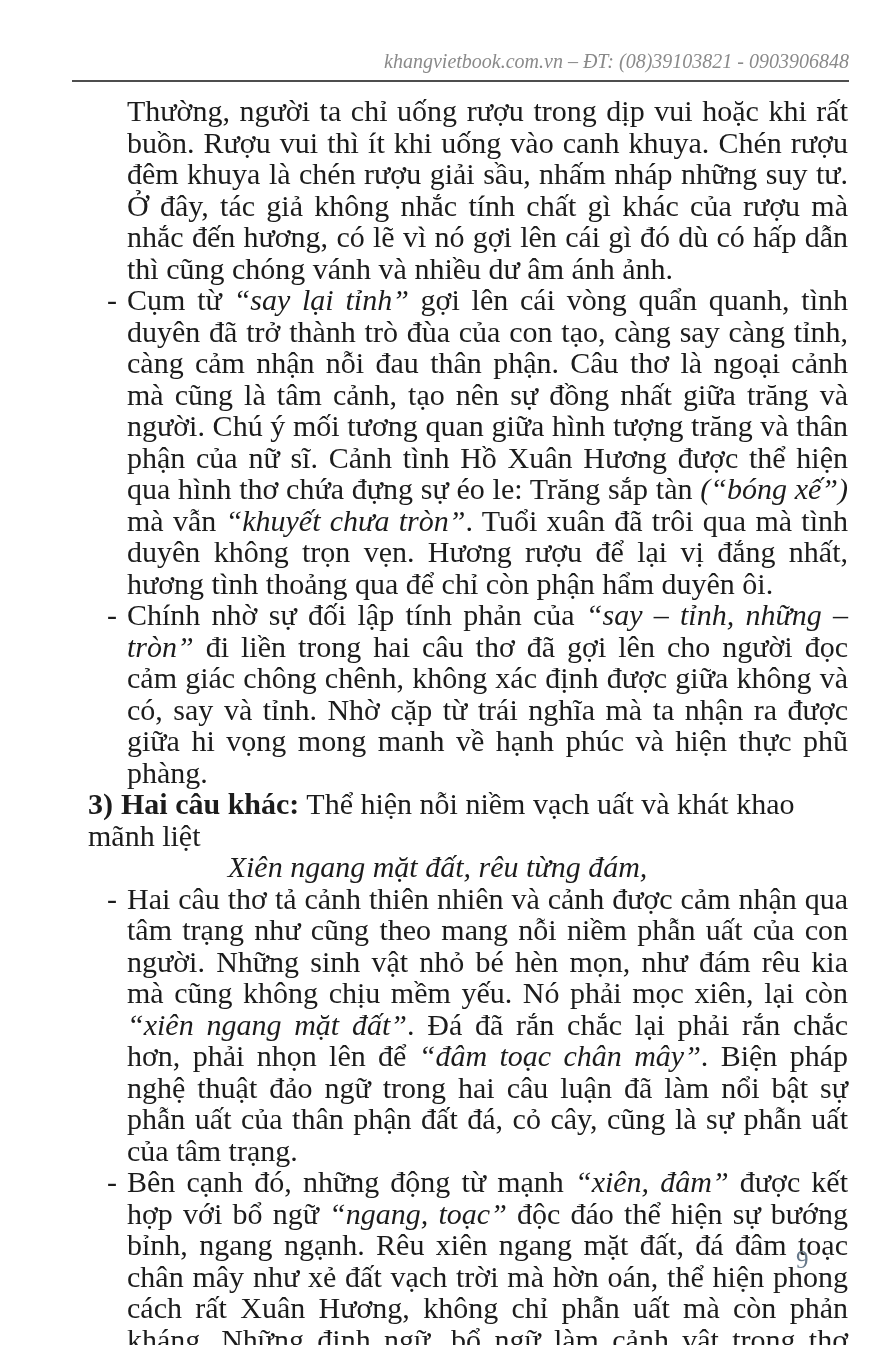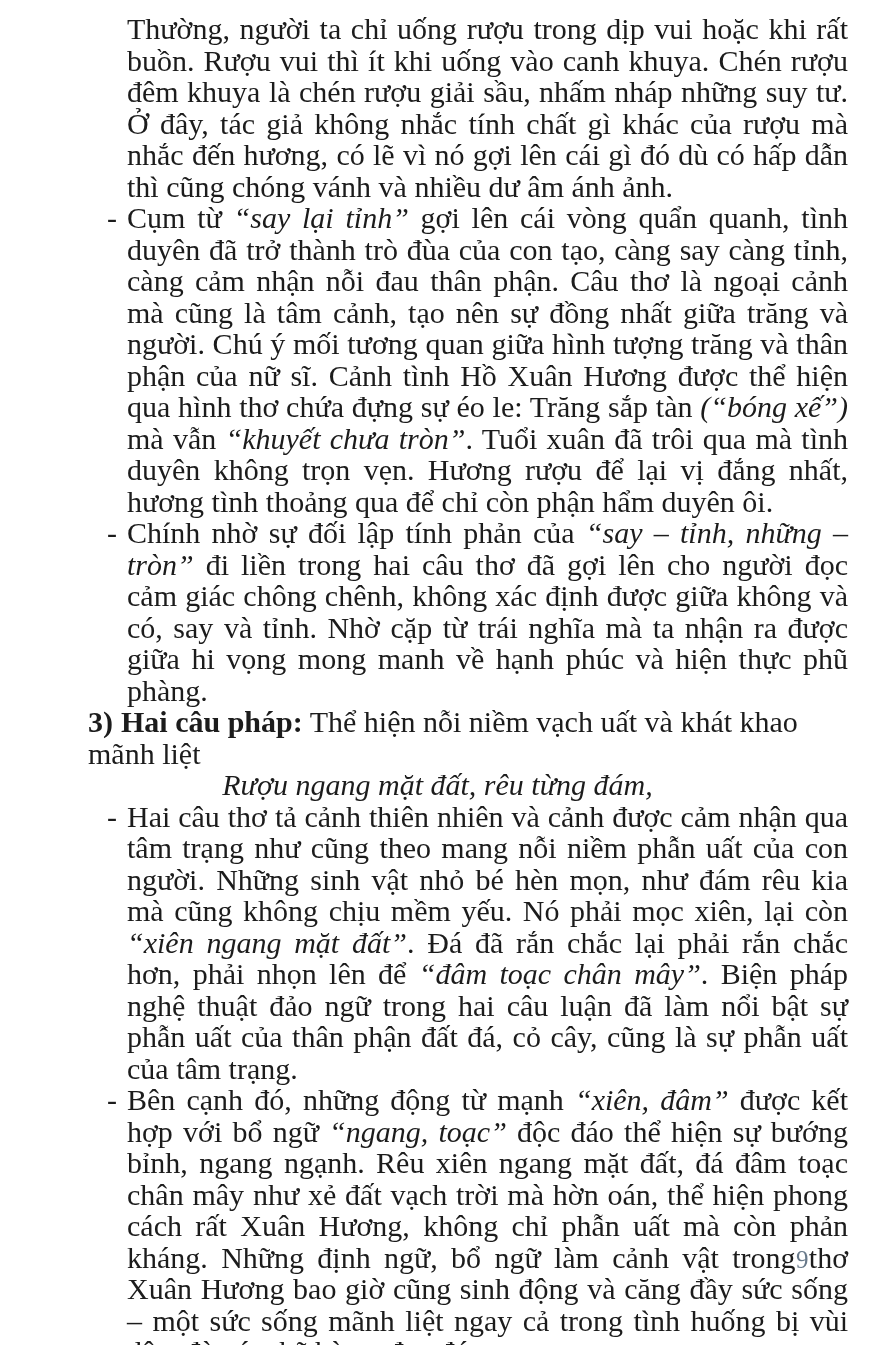--- a/index.html
+++ b/index.html
@@ -70,39 +70,42 @@
     top: 1246px;
     font-size: 25px;
     color: #68798a;
   }
 </style>
 </head>
 <body>
 
 <div class="page">
 
+  <div class="page-header">
+    <span>khangvietbook.com.vn – ĐT: (08)39103821 - 0903906848</span>
+  </div>
 
   <div class="content">
 
     <p class="para">Thường, người ta chỉ uống rượu trong dịp vui hoặc khi rất buồn. Rượu vui thì ít khi uống vào canh khuya. Chén rượu đêm khuya là chén rượu giải sầu, nhấm nháp những suy tư. Ở đây, tác giả không nhắc tính chất gì khác của rượu mà nhắc đến hương, có lẽ vì nó gợi lên cái gì đó dù có hấp dẫn thì cũng chóng vánh và nhiều dư âm ánh ảnh.</p>
 
     <div class="bullet">
       <span class="dash">-</span>
       <p class="btext"><span>Cụm từ </span><em>“say lại tỉnh”</em><span> gợi lên cái vòng quẩn quanh, tình duyên đã trở thành trò đùa của con tạo, càng say càng tỉnh, càng cảm nhận nỗi đau thân phận. Câu thơ là ngoại cảnh mà cũng là tâm cảnh, tạo nên sự đồng nhất giữa trăng và người. Chú ý mối tương quan giữa hình tượng trăng và thân phận của nữ sĩ. Cảnh tình Hồ Xuân Hương được thể hiện qua hình thơ chứa đựng sự éo le: Trăng sắp tàn </span><em>(“bóng xế”)</em><span> mà vẫn </span><em>“khuyết chưa tròn”</em><span>. Tuổi xuân đã trôi qua mà tình duyên không trọn vẹn. Hương rượu để lại vị đắng nhất, hương tình thoảng qua để chỉ còn phận hẩm duyên ôi.</span></p>
     </div>
 
     <div class="bullet">
       <span class="dash">-</span>
       <p class="btext"><span>Chính nhờ sự đối lập tính phản của </span><em>“say – tỉnh, những – tròn”</em><span> đi liền trong hai câu thơ đã gợi lên cho người đọc cảm giác chông chênh, không xác định được giữa không và có, say và tỉnh. Nhờ cặp từ trái nghĩa mà ta nhận ra được giữa hi vọng mong manh về hạnh phúc và hiện thực phũ phàng.</span></p>
     </div>
 
-    <div class="heading3"><span class="hnum">3)</span><span class="htitle">Hai câu pháp:</span> <span>Thể hiện nỗi niềm vạch uất và khát khao mãnh liệt</span></div>
+    <div class="heading3"><span class="hnum">3)</span><span class="htitle">Hai câu khác:</span> <span>Thể hiện nỗi niềm vạch uất và khát khao mãnh liệt</span></div>
 
     <div class="poem">
-      <div class="poem-line">Rượu ngang mặt đất, rêu từng đám,</div>
+      <div class="poem-line">Xiên ngang mặt đất, rêu từng đám,</div>
     </div>
 
     <div class="bullet">
       <span class="dash">-</span>
       <p class="btext"><span>Hai câu thơ tả cảnh thiên nhiên và cảnh được cảm nhận qua tâm trạng như cũng theo mang nỗi niềm phẫn uất của con người. Những sinh vật nhỏ bé hèn mọn, như đám rêu kia mà cũng không chịu mềm yếu. Nó phải mọc xiên, lại còn </span><em>“xiên ngang mặt đất”</em><span>. Đá đã rắn chắc lại phải rắn chắc hơn, phải nhọn lên để </span><em>“đâm toạc chân mây”</em><span>. Biện pháp nghệ thuật đảo ngữ trong hai câu luận đã làm nổi bật sự phẫn uất của thân phận đất đá, cỏ cây, cũng là sự phẫn uất của tâm trạng.</span></p>
     </div>
 
     <div class="bullet">
       <span class="dash">-</span>
       <p class="btext"><span>Bên cạnh đó, những động từ mạnh </span><em>“xiên, đâm”</em><span> được kết hợp với bổ ngữ </span><em>“ngang, toạc”</em><span> độc đáo thể hiện sự bướng bỉnh, ngang ngạnh. Rêu xiên ngang mặt đất, đá đâm toạc chân mây như xẻ đất vạch trời mà hờn oán, thể hiện phong cách rất Xuân Hương, không chỉ phẫn uất mà còn phản kháng. Những định ngữ, bổ ngữ làm cảnh vật trong thơ Xuân Hương bao giờ cũng sinh động và căng đầy sức sống – một sức sống mãnh liệt ngay cả trong tình huống bị vùi dập, đè nén, bẽ bàng, đau đớn.</span></p>

